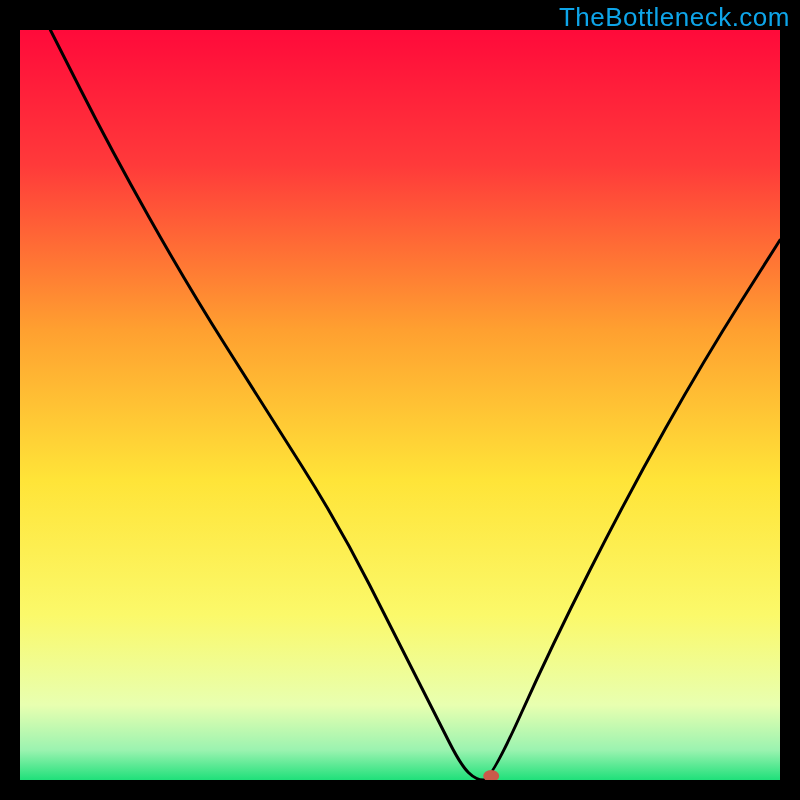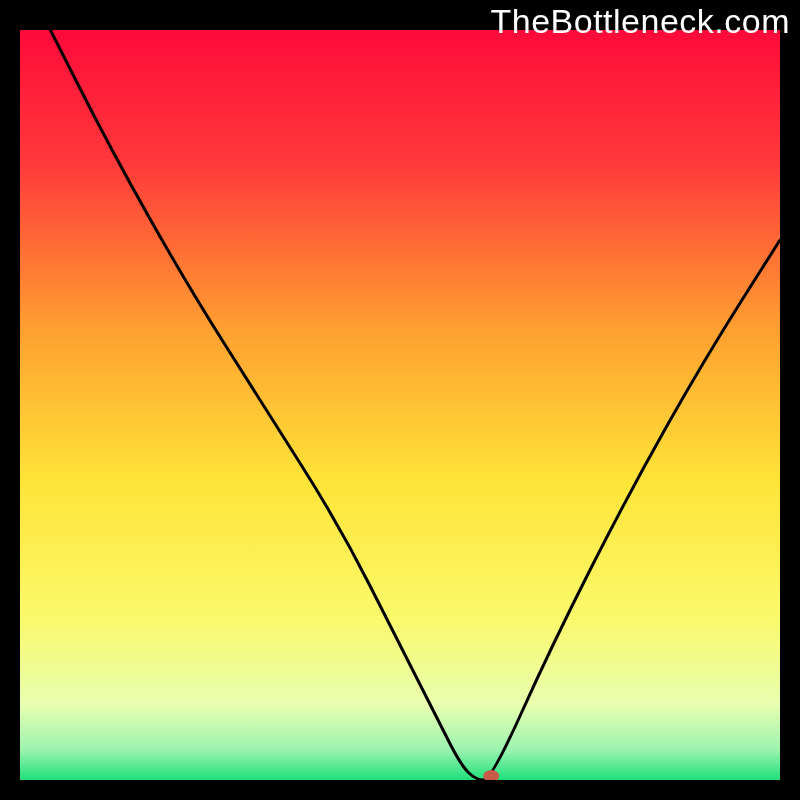--- a/index.html
+++ b/index.html
@@ -16,22 +16,22 @@
     left: 0;
     top: 0;
     width: 800px;
     height: 800px;
     background: #000;
   }
   .watermark {
     position: absolute;
     top: 2px;
     right: 10px;
-    color: #ffffff;
-    font-size: 34px;
+    color: #0ea5e9;
+    font-size: 26px;
     font-weight: 400;
     letter-spacing: 0.5px;
     z-index: 5;
     user-select: none;
   }
   .plot-area {
     position: absolute;
     left: 20px;
     top: 30px;
     width: 760px;

